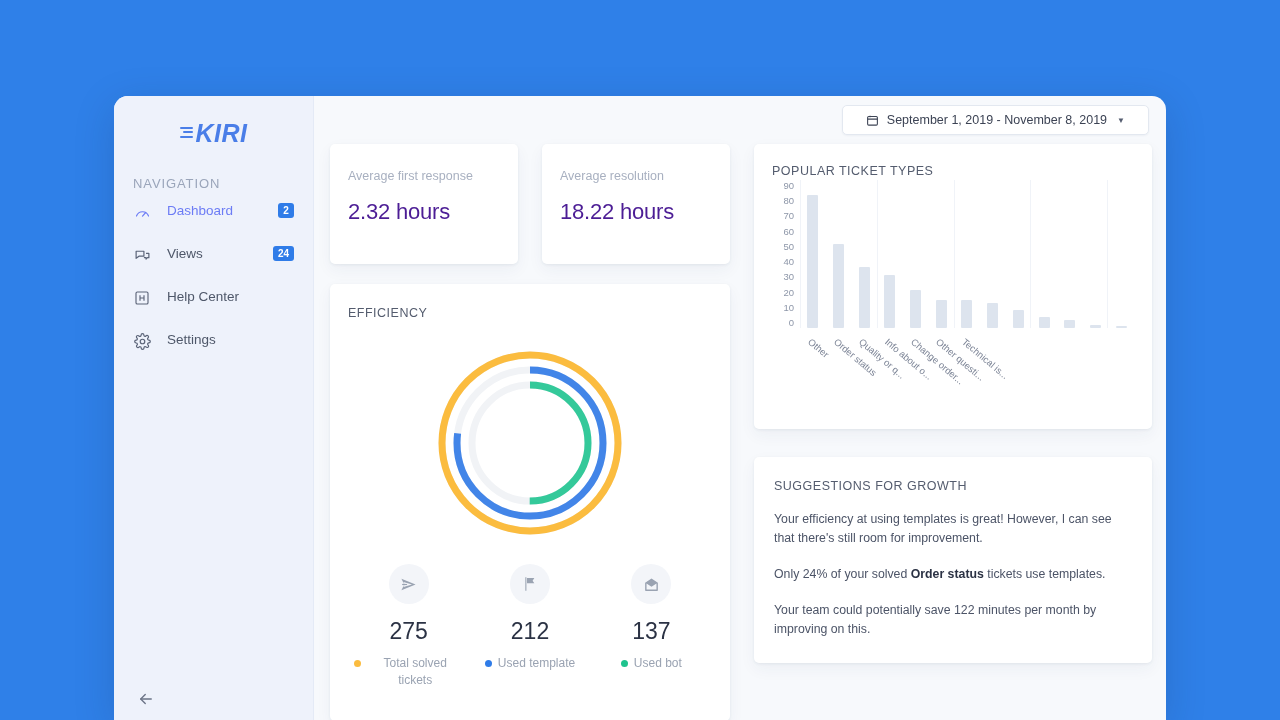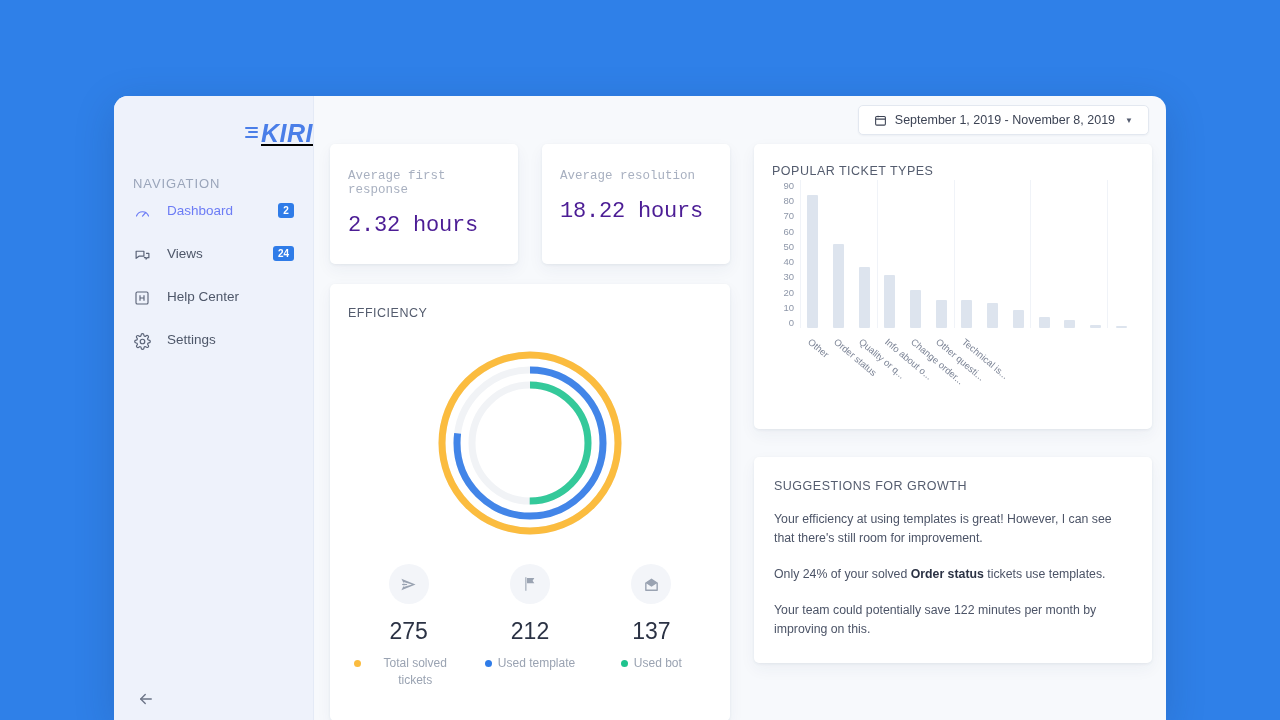--- a/index.html
+++ b/index.html
@@ -26,23 +26,22 @@
   
   .sidebar {
     width: 200px;
     background: #eef2fb;
     position: relative;
     flex: 0 0 200px;
     border-right: 1px solid #e4eaf6;
   }
   .logo-wrap {
     height: 66px;
-    display: flex; align-items: center; justify-content: flex-end;
+    display: flex; align-items: center; justify-content: center;
     padding-top: 8px;
-    text-decoration: underline;
   }
   .logo {
     display: flex; align-items: center; gap: 3px;
     color: #4a7ee8;
   }
   .logo-lines { display: flex; flex-direction: column; gap: 2.5px; padding-bottom: 2px; }
   .logo-lines span { display: block; height: 2px; background: #4a7ee8; border-radius: 1px; }
   .logo-lines span:nth-child(1) { width: 13px; }
   .logo-lines span:nth-child(2) { width: 10px; margin-left: 3px; }
   .logo-lines span:nth-child(3) { width: 13px; }
@@ -111,21 +110,21 @@
     height: 48px;
     display: flex; align-items: center; justify-content: flex-end;
     padding-right: 1px;
   }
   .daterange {
     display: flex; align-items: center; gap: 8px;
     background: #fff;
     border: 1px solid #e3e8f0;
     border-radius: 5px;
     height: 30px;
-    padding: 0 15px;
+    padding: 0 23px;
     font-size: 12.5px;
     color: #3c4354;
     box-shadow: 0 1px 2px rgba(30,50,90,.05);
     cursor: pointer;
   }
   .cal-icon { color: #3c4354; display: flex; }
   .caret { color: #555d70; font-size: 8px; margin-left: 2px; }
 
   .grid {
     display: flex;
@@ -136,21 +135,21 @@
   .col-right { width: 398px; flex: 0 0 398px; }
 
   .card {
     background: #fff;
     border-radius: 5px;
     box-shadow: 0 1px 3px rgba(30,50,90,.07), 0 6px 16px rgba(30,50,90,.05);
   }
 
   
   .metric-row { display: flex; gap: 24px; }
-  .metric-card { flex: 1; height: 120px; padding: 25px 18px 0 18px; font-family: Liberation Mono, monospace; }
+  .metric-card { flex: 1; height: 120px; padding: 25px 18px 0 18px; }
   .metric-label { font-size: 12.5px; color: #a8b0c0; }
   .metric-value { font-size: 22px; color: #4c1d95; margin-top: 16px; letter-spacing: -.2px; }
 
   
   .efficiency-card { margin-top: 20px; padding: 22px 18px 4px 18px; min-height: 437px; }
   .card-title {
     font-size: 12.5px; letter-spacing: .5px; color: #545c6e;
   }
   .donut-wrap { display: flex; justify-content: center; margin-top: 28px; }
 

